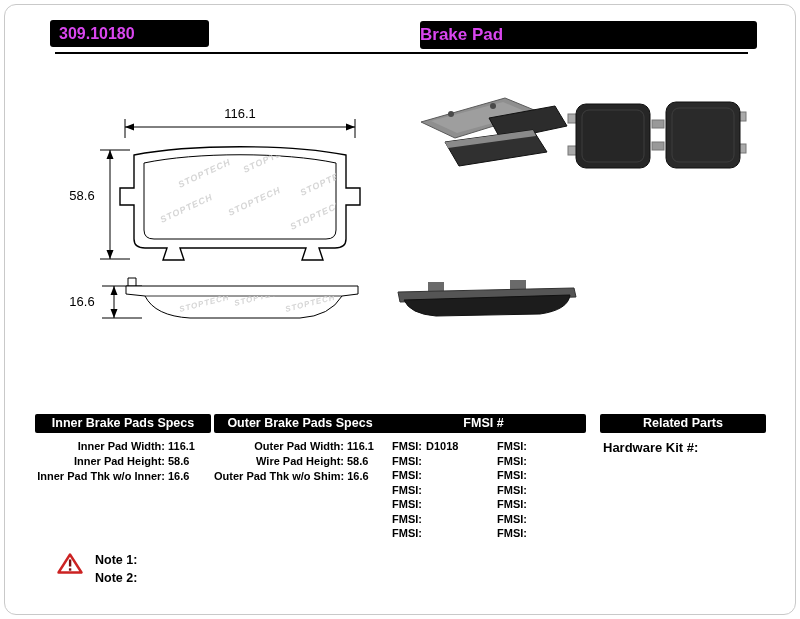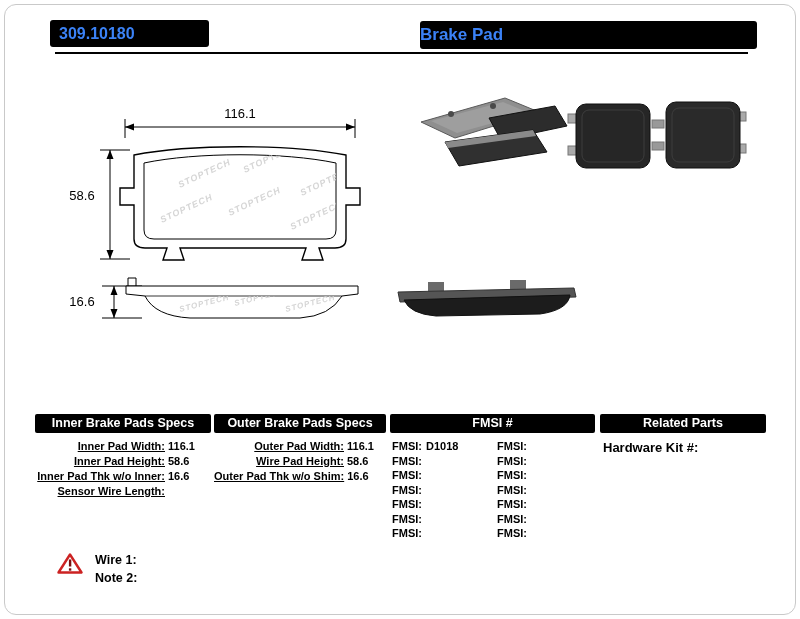--- a/index.html
+++ b/index.html
@@ -6,34 +6,34 @@
   body {
     width:800px; height:619px; background:#ffffff;
     font-family:"Liberation Sans", sans-serif; position:relative;
   }
   .abs { position:absolute; }
   .frame {
     position:absolute; left:4px; top:4px; right:4px; bottom:4px;
     border:1.5px solid #c9c9c9; border-radius:12px; pointer-events:none;
   }
   .hdr-box {
-    position:absolute; background:#000; color:#3b82f6; font-weight:bold;
+    position:absolute; background:#000; color:#d946ef; font-weight:bold;
     display:flex; align-items:center; border-radius:3px;
   }
   .part-box { left:50px; top:20px; width:150px; height:27px; padding-left:9px; font-size:16px; }
   .title-box { left:420px; top:21px; width:328px; height:28px; padding-right:9px; font-size:17px; }
   .hdr-rule { position:absolute; left:55px; top:52px; width:693px; height:2px; background:#000; }
 
   .col-hdr {
     position:absolute; top:414px; height:19px; background:#000; color:#fff;
     font-weight:bold; font-size:12.5px; text-align:center; line-height:19px; border-radius:2px;
   }
   .spec-col { position:absolute; }
   .spec-row { display:flex; height:15px; align-items:baseline; font-size:11px; white-space:nowrap; }
-  .spec-row .lbl { flex:0 0 130px; text-align:right; font-weight:bold;text-decoration:underline; }
+  .spec-row .lbl { flex:0 0 130px; text-align:right; font-weight:bold; }
   .spec-row .val { margin-left:3px; font-weight:bold; }
   .fmsi-row { display:flex; height:14.5px; align-items:baseline; font-size:11px; white-space:nowrap; }
   .fmsi-row .lbl { font-weight:bold; }
   .fmsi-row .val { margin-left:4px; font-weight:bold; }
   .rel-row { font-size:13px; font-weight:bold; height:15px; white-space:nowrap; }
 
   .note { position:absolute; font-weight:bold; font-size:12.5px; }
 
   .dim { stroke:#000; stroke-width:1; }
   .outline { fill:#fff; stroke:#000; stroke-width:1.4; }
@@ -141,39 +141,35 @@
 
 <svg class="abs" style="left:392px; top:276px;" width="188" height="48" viewBox="0 0 188 48">
   <rect x="36" y="6" width="16" height="10" fill="#6a6a6a"></rect>
   <rect x="118" y="4" width="16" height="10" fill="#6a6a6a"></rect>
   <polygon points="6,16 182,12 184,21 8,26" fill="#555" stroke="#333"></polygon>
   <path d="M 12,24 L 178,19 Q 176,34 148,38 L 44,40 Q 18,38 12,24 Z" fill="#1c1c1c" stroke="#111"></path>
 </svg>
 
 <div class="col-hdr" style="left:35px; width:176px;">Inner Brake Pads Specs</div>
 <div class="col-hdr" style="left:214px; width:172px;">Outer Brake Pads Specs</div>
-<div class="col-hdr" style="left:390px; width:205px;">FMSI #</div>
+<div class="col-hdr" style="left:381px; width:205px;">FMSI #</div>
 <div class="col-hdr" style="left:600px; width:166px;">Related Parts</div>
 
 <div class="spec-col" style="left:35px; top:440px; width:178px;">
   <div class="spec-row">
     <span class="lbl">Inner Pad Width:</span>
     <span class="val">116.1</span>
   </div>
   <div class="spec-row">
     <span class="lbl">Inner Pad Height:</span>
     <span class="val">58.6</span>
   </div>
   <div class="spec-row">
     <span class="lbl">Inner Pad Thk w/o Inner:</span>
     <span class="val">16.6</span>
-  </div>
-  <div class="spec-row">
-    <span class="lbl">Sensor Wire Length:</span>
-    <span class="val"></span>
   </div>
 </div>
 
 <div class="spec-col" style="left:214px; top:440px; width:175px;">
   <div class="spec-row">
     <span class="lbl">Outer Pad Width:</span>
     <span class="val">116.1</span>
   </div>
   <div class="spec-row">
     <span class="lbl">Wire Pad Height:</span>
@@ -252,14 +248,14 @@
     <span>Hardware Kit #:</span>
     <span></span>
   </div>
 </div>
 
 <svg class="abs" style="left:57px; top:552px;" width="26" height="23" viewBox="0 0 26 23">
   <path d="M13,2.5 L24.5,20.5 L1.5,20.5 Z" fill="#fff" stroke="#cc2222" stroke-width="2.4" stroke-linejoin="round"></path>
   <rect x="11.9" y="7.5" width="2.4" height="7" fill="#7a0f0f"></rect>
   <rect x="11.9" y="16.3" width="2.4" height="2.4" fill="#7a0f0f"></rect>
 </svg>
-<div class="note" style="left:95px; top:553px;">Wire 1:</div>
+<div class="note" style="left:95px; top:553px;">Note 1:</div>
 <div class="note" style="left:95px; top:571px;">Note 2:</div>
 
 </body></html>

